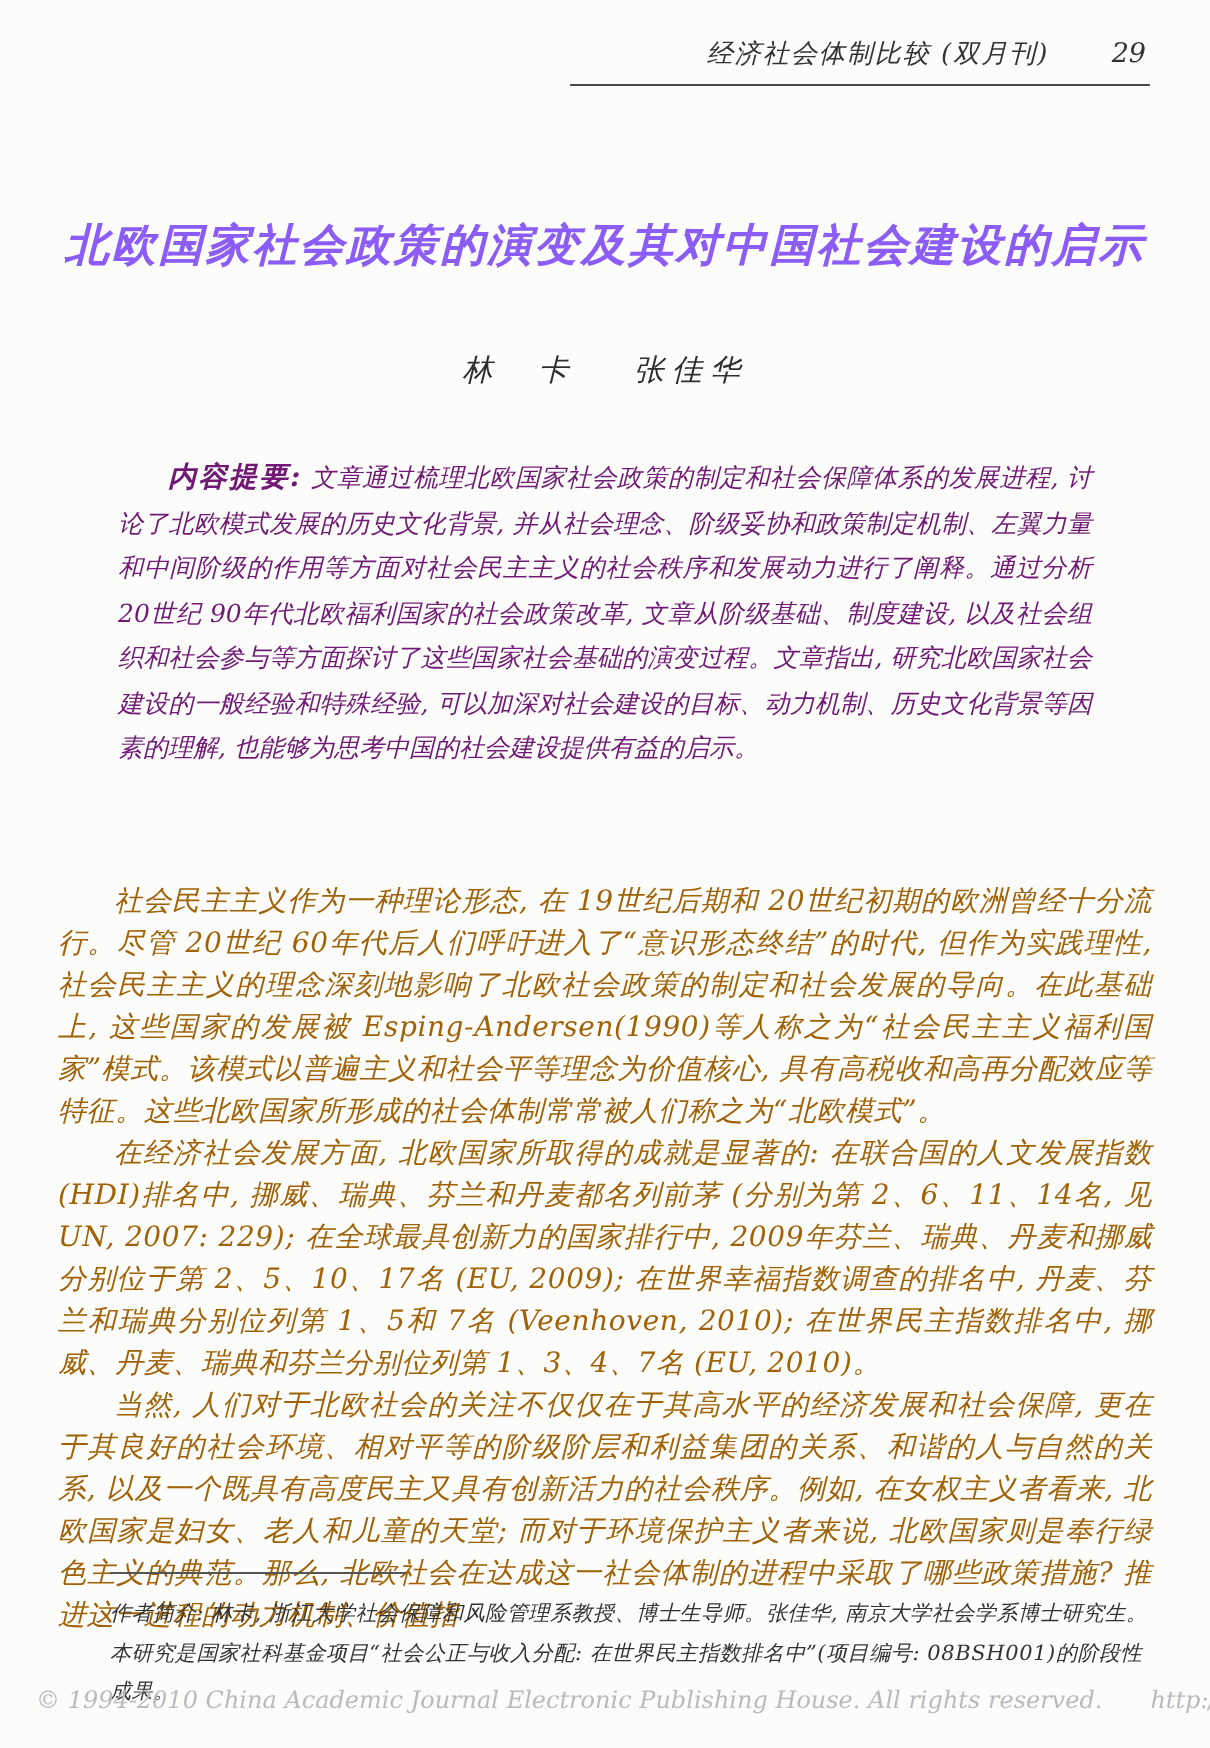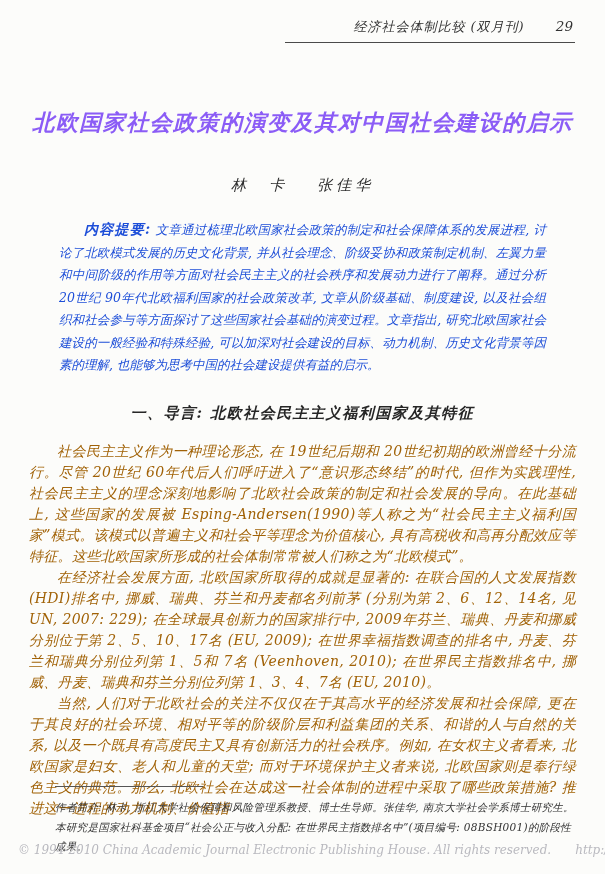--- a/index.html
+++ b/index.html
@@ -62,27 +62,27 @@
     right: 0;
     text-align: center;
     font-size: 15px;
     letter-spacing: 4px;
     color: #2e2e2e;
   }
   .authors .author { margin: 0 10px; }
   
   .abstract {
     position: absolute;
-    top: 218px;
+    top: 228px;
     left: 59px;
     right: 59px;
     font-size: 12.5px;
     line-height: 22.5px;
     text-align: justify;
-    color: #1d4ed8;
+    color: #701a75;
   }
   .abstract .lead-label {
     font-size: 14px;
     font-weight: 600;
     letter-spacing: 1px;
     margin-right: 4px;
   }
   .abstract .abstract-text { }
   .abstract p {
     margin: 0;
@@ -179,25 +179,24 @@
   <div class="authors">
     <span class="author">林　卡</span>
     <span class="author">张佳华</span>
   </div>
 
   <div class="abstract">
     <p><span class="lead-label">内容提要:</span><span class="abstract-text">文章通过梳理北欧国家社会政策的制定和社会保障体系的发展进程, 讨论了北欧模式发展的历史文化背景, 并从社会理念、阶级妥协和政策制定机制、左翼力量和中间阶级的作用等方面对社会民主主义的社会秩序和发展动力进行了阐释。通过分析 20世纪 90年代北欧福利国家的社会政策改革, 文章从阶级基础、制度建设, 以及社会组织和社会参与等方面探讨了这些国家社会基础的演变过程。文章指出, 研究北欧国家社会建设的一般经验和特殊经验, 可以加深对社会建设的目标、动力机制、历史文化背景等因素的理解, 也能够为思考中国的社会建设提供有益的启示。</span></p>
   </div>
 
 
-  <div class="section-heading">一、导言: 北欧社会民主主义福利国家及其特征</div>
 
   <div class="body-text">
     <p>社会民主主义作为一种理论形态, 在 19世纪后期和 20世纪初期的欧洲曾经十分流行。尽管 20世纪 60年代后人们呼吁进入了“意识形态终结”的时代, 但作为实践理性, 社会民主主义的理念深刻地影响了北欧社会政策的制定和社会发展的导向。在此基础上, 这些国家的发展被 Esping-Andersen(1990)等人称之为“社会民主主义福利国家”模式。该模式以普遍主义和社会平等理念为价值核心, 具有高税收和高再分配效应等特征。这些北欧国家所形成的社会体制常常被人们称之为“北欧模式”。</p>
-    <p>在经济社会发展方面, 北欧国家所取得的成就是显著的: 在联合国的人文发展指数 (HDI)排名中, 挪威、瑞典、芬兰和丹麦都名列前茅 (分别为第 2、6、12、14名, 见 UN, 2007: 229); 在全球最具创新力的国家排行中, 2009年芬兰、瑞典、丹麦和挪威分别位于第 2、5、10、17名 (EU, 2009); 在世界幸福指数调查的排名中, 丹麦、芬兰和瑞典分别位列第 1、5和 7名 (Veenhoven, 2010); 在世界民主指数排名中, 挪威、丹麦、瑞典和芬兰分别位列第 1、3、4、7名 (EU, 2010)。</p>
+    <p>在经济社会发展方面, 北欧国家所取得的成就是显著的: 在联合国的人文发展指数 (HDI)排名中, 挪威、瑞典、芬兰和丹麦都名列前茅 (分别为第 2、6、11、14名, 见 UN, 2007: 229); 在全球最具创新力的国家排行中, 2009年芬兰、瑞典、丹麦和挪威分别位于第 2、5、10、17名 (EU, 2009); 在世界幸福指数调查的排名中, 丹麦、芬兰和瑞典分别位列第 1、5和 7名 (Veenhoven, 2010); 在世界民主指数排名中, 挪威、丹麦、瑞典和芬兰分别位列第 1、3、4、7名 (EU, 2010)。</p>
     <p>当然, 人们对于北欧社会的关注不仅仅在于其高水平的经济发展和社会保障, 更在于其良好的社会环境、相对平等的阶级阶层和利益集团的关系、和谐的人与自然的关系, 以及一个既具有高度民主又具有创新活力的社会秩序。例如, 在女权主义者看来, 北欧国家是妇女、老人和儿童的天堂; 而对于环境保护主义者来说, 北欧国家则是奉行绿色主义的典范。那么, 北欧社会在达成这一社会体制的进程中采取了哪些政策措施? 推进这一进程的动力机制、价值指</p>
   </div>
 
   <div class="footnote-rule"></div>
   <div class="footnotes">
     <p>作者简介: 林卡, 浙江大学社会保障和风险管理系教授、博士生导师。张佳华, 南京大学社会学系博士研究生。</p>
     <p>本研究是国家社科基金项目“社会公正与收入分配: 在世界民主指数排名中”(项目编号: 08BSH001)的阶段性成果。</p>
   </div>
 
   <div class="cnki-footer">

